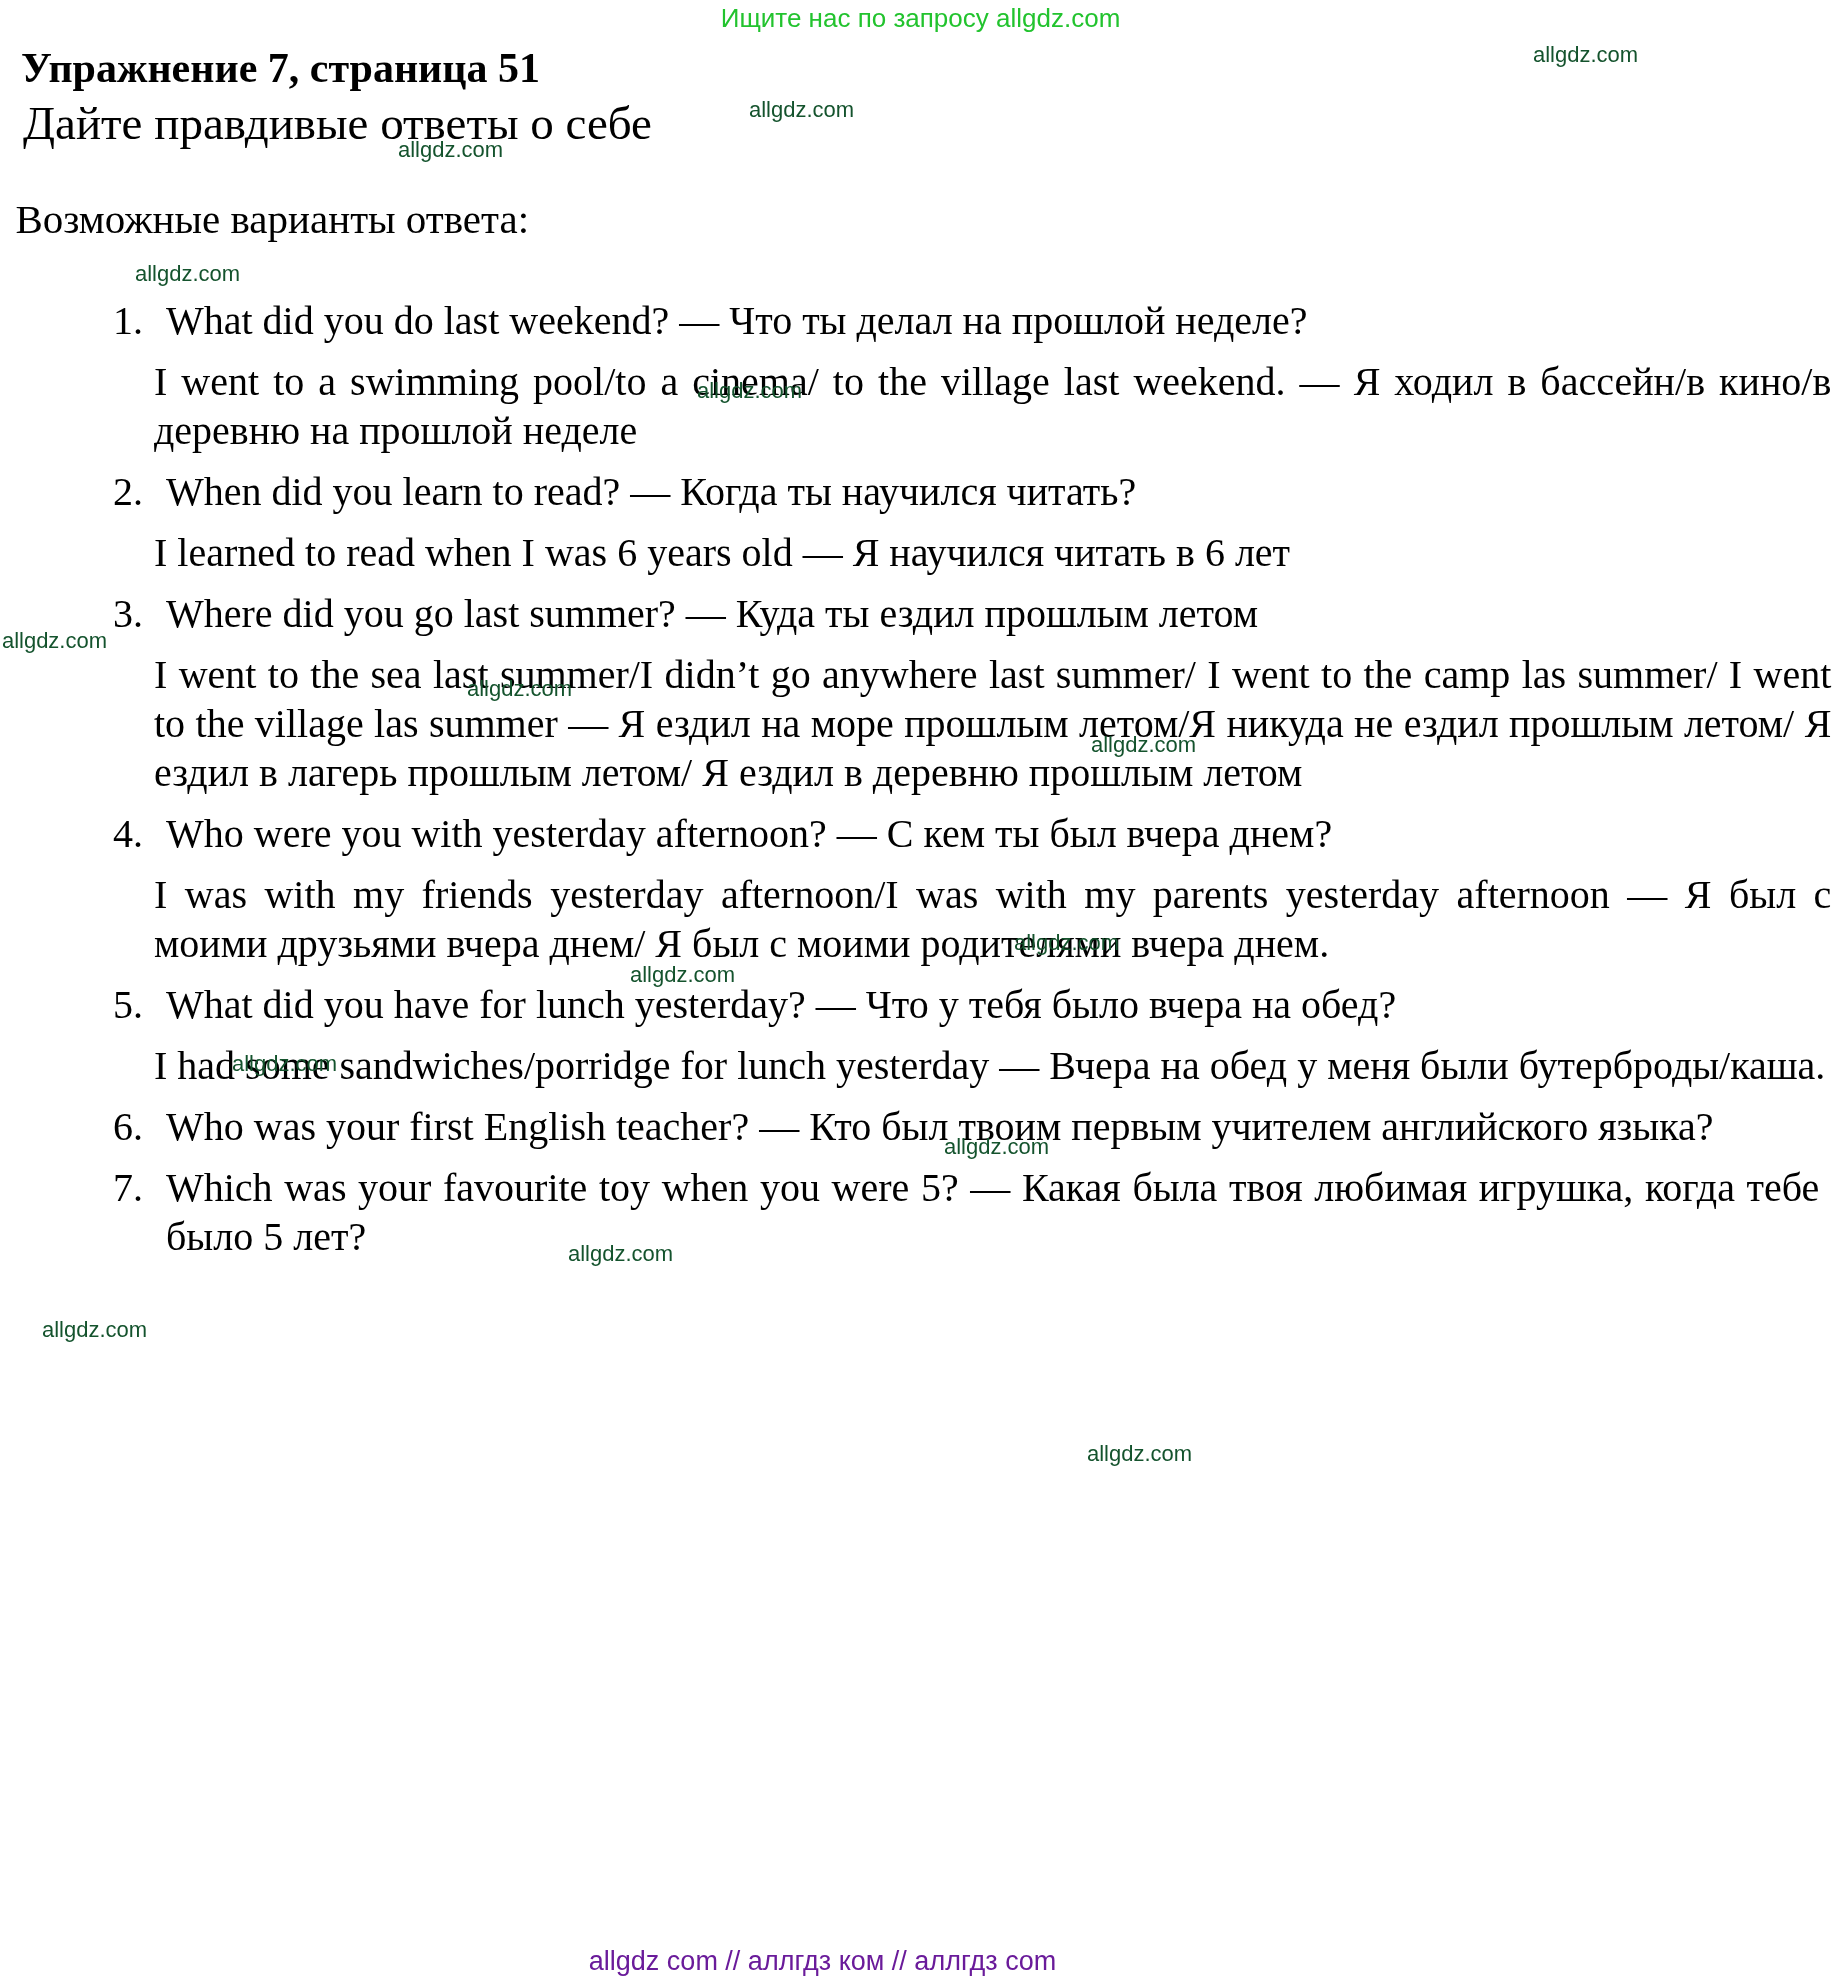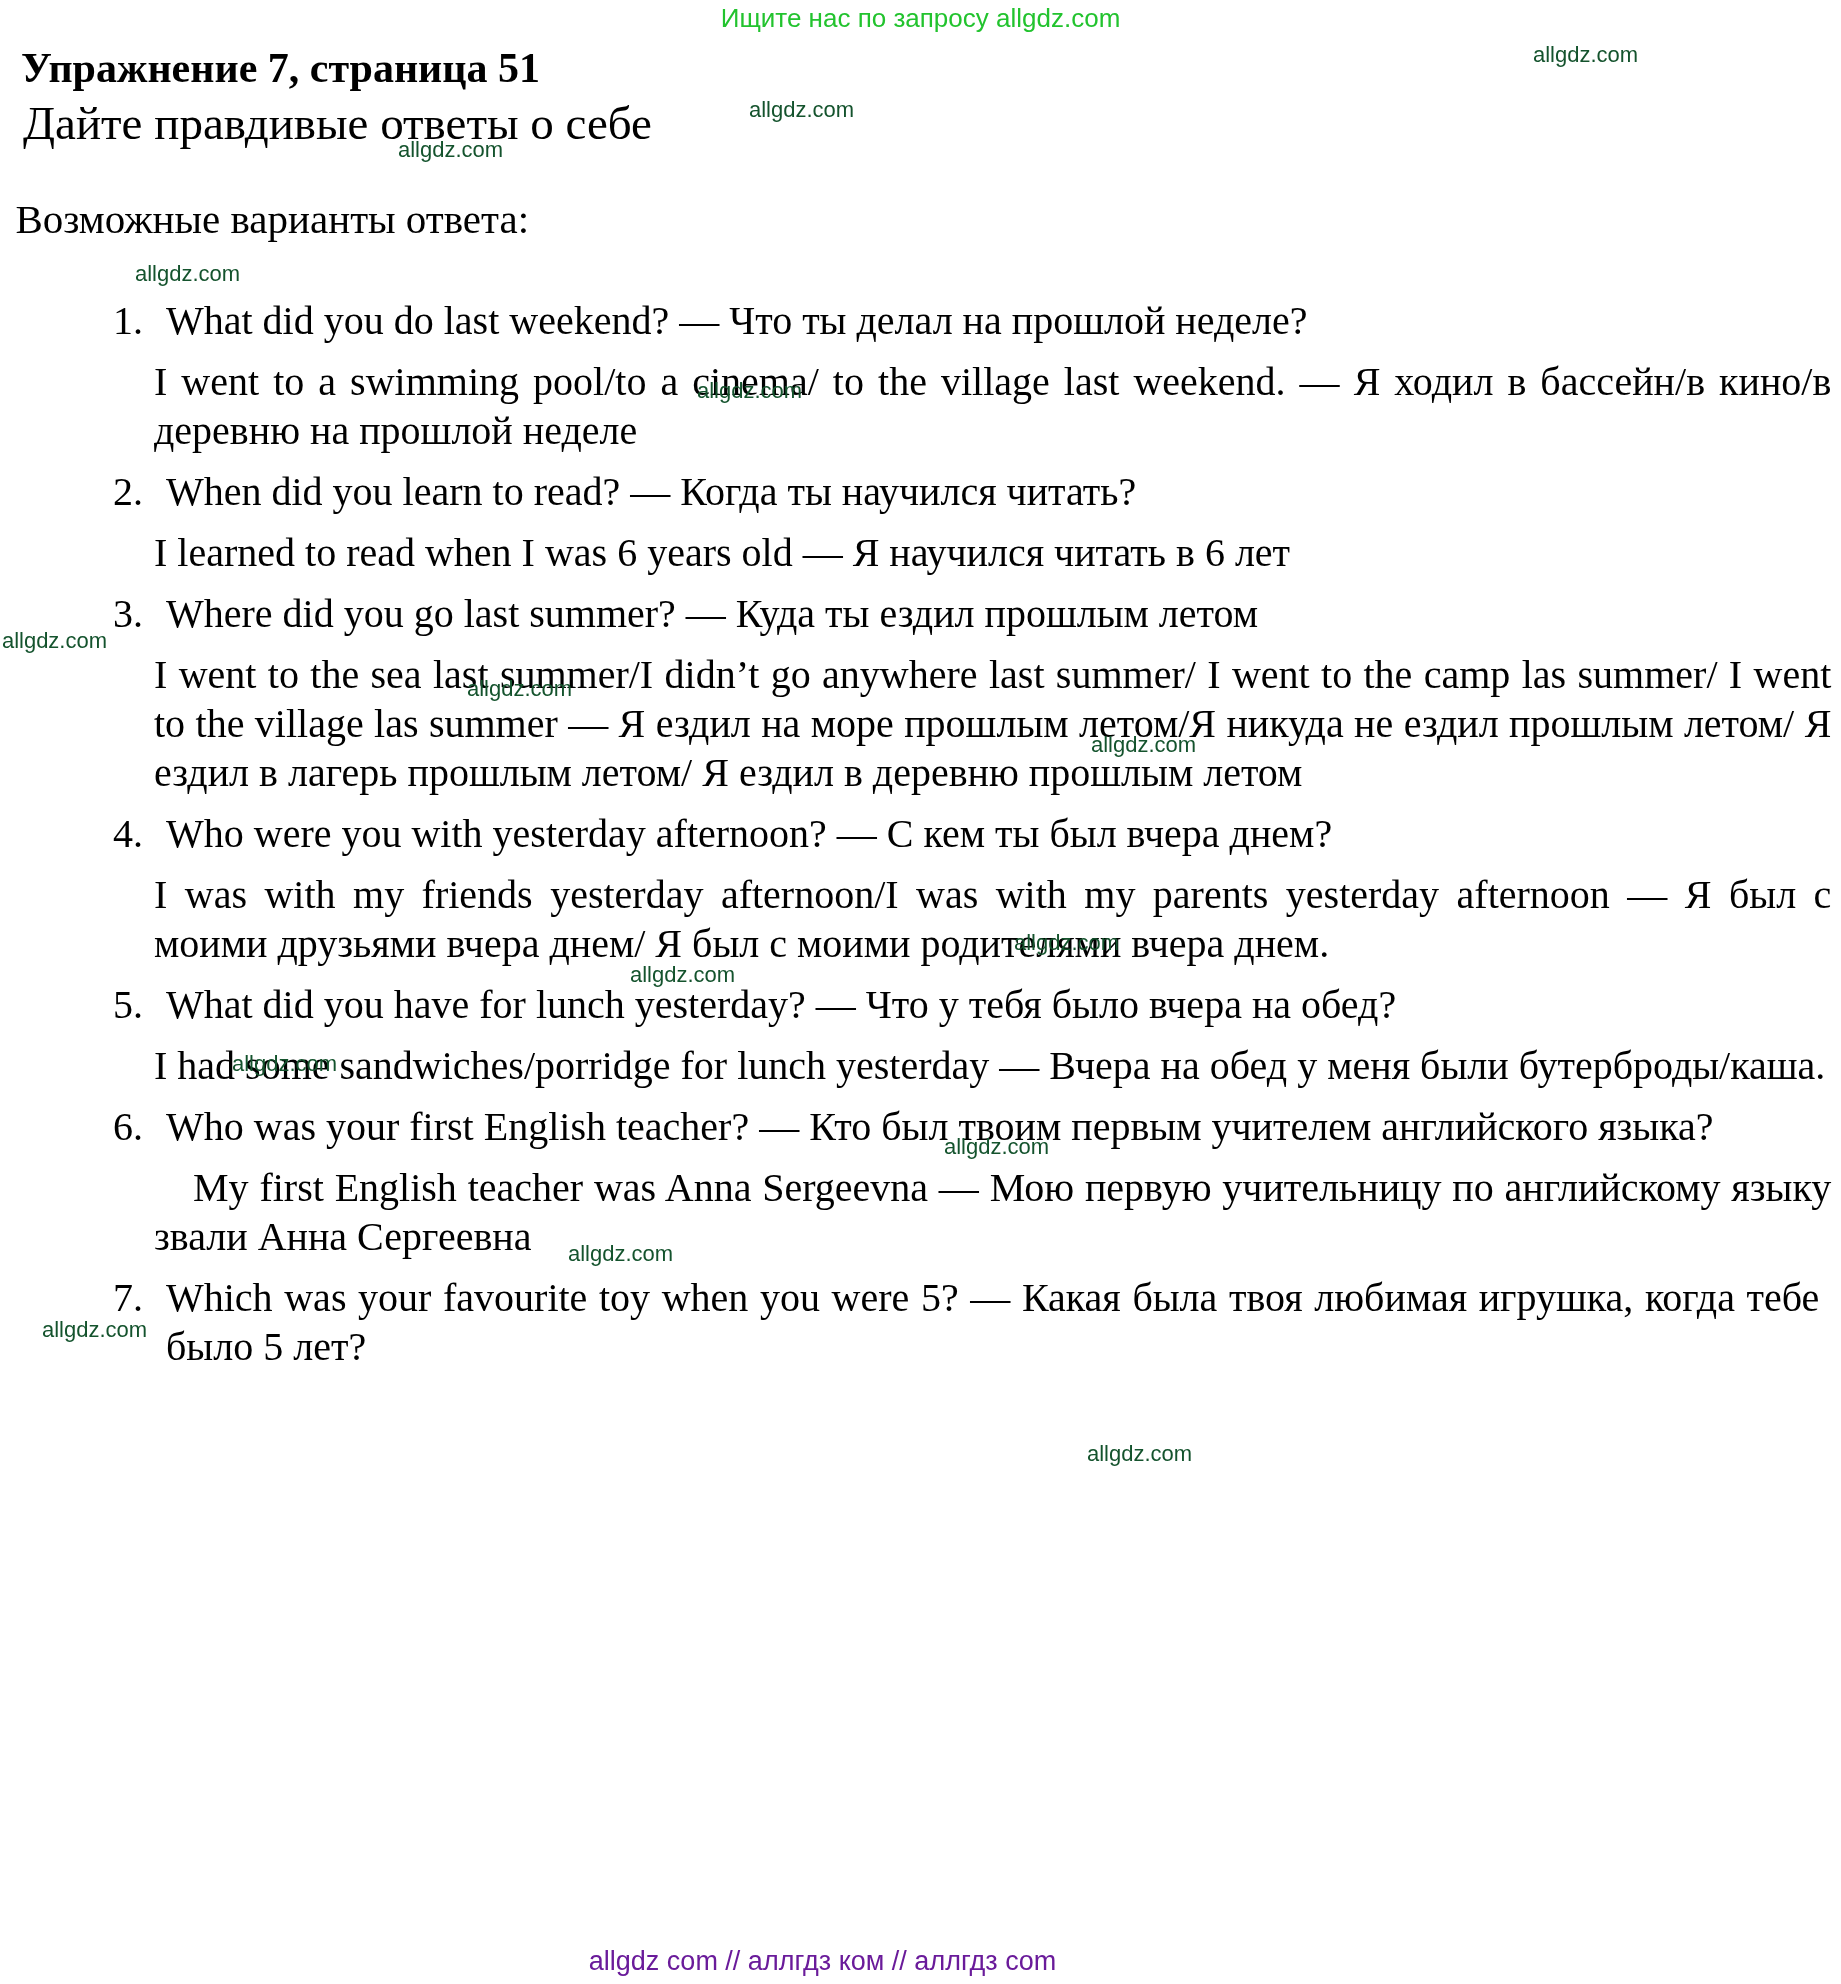--- a/index.html
+++ b/index.html
@@ -162,21 +162,20 @@
 
   <div class="qa-item">
     <span class="qa-num">5.</span>
     <p class="qa-q justify">What did you have for lunch yesterday? — Что у тебя было вчера на обед?</p>
     <p class="qa-a justify">I had some sandwiches/porridge for lunch yesterday — Вчера на обед у меня были бутерброды/каша.</p>
   </div>
 
   <div class="qa-item">
     <span class="qa-num">6.</span>
     <p class="qa-q">Who was your first English teacher? — Кто был твоим первым учителем английского языка?</p>
-    <p class="qa-a justify" style="text-indent:39px;">My first English teacher was Anna Sergeevna — Мою первую учительницу по английскому языку звали Анна Сергеевна</p>
   </div>
 
   <div class="qa-item">
     <span class="qa-num">7.</span>
     <p class="qa-q justify">Which was your favourite toy when you were 5? — Какая была твоя любимая игрушка, когда тебе было 5 лет?</p>
   </div>
 
 </div>
 
 <div id="watermark-layer">

